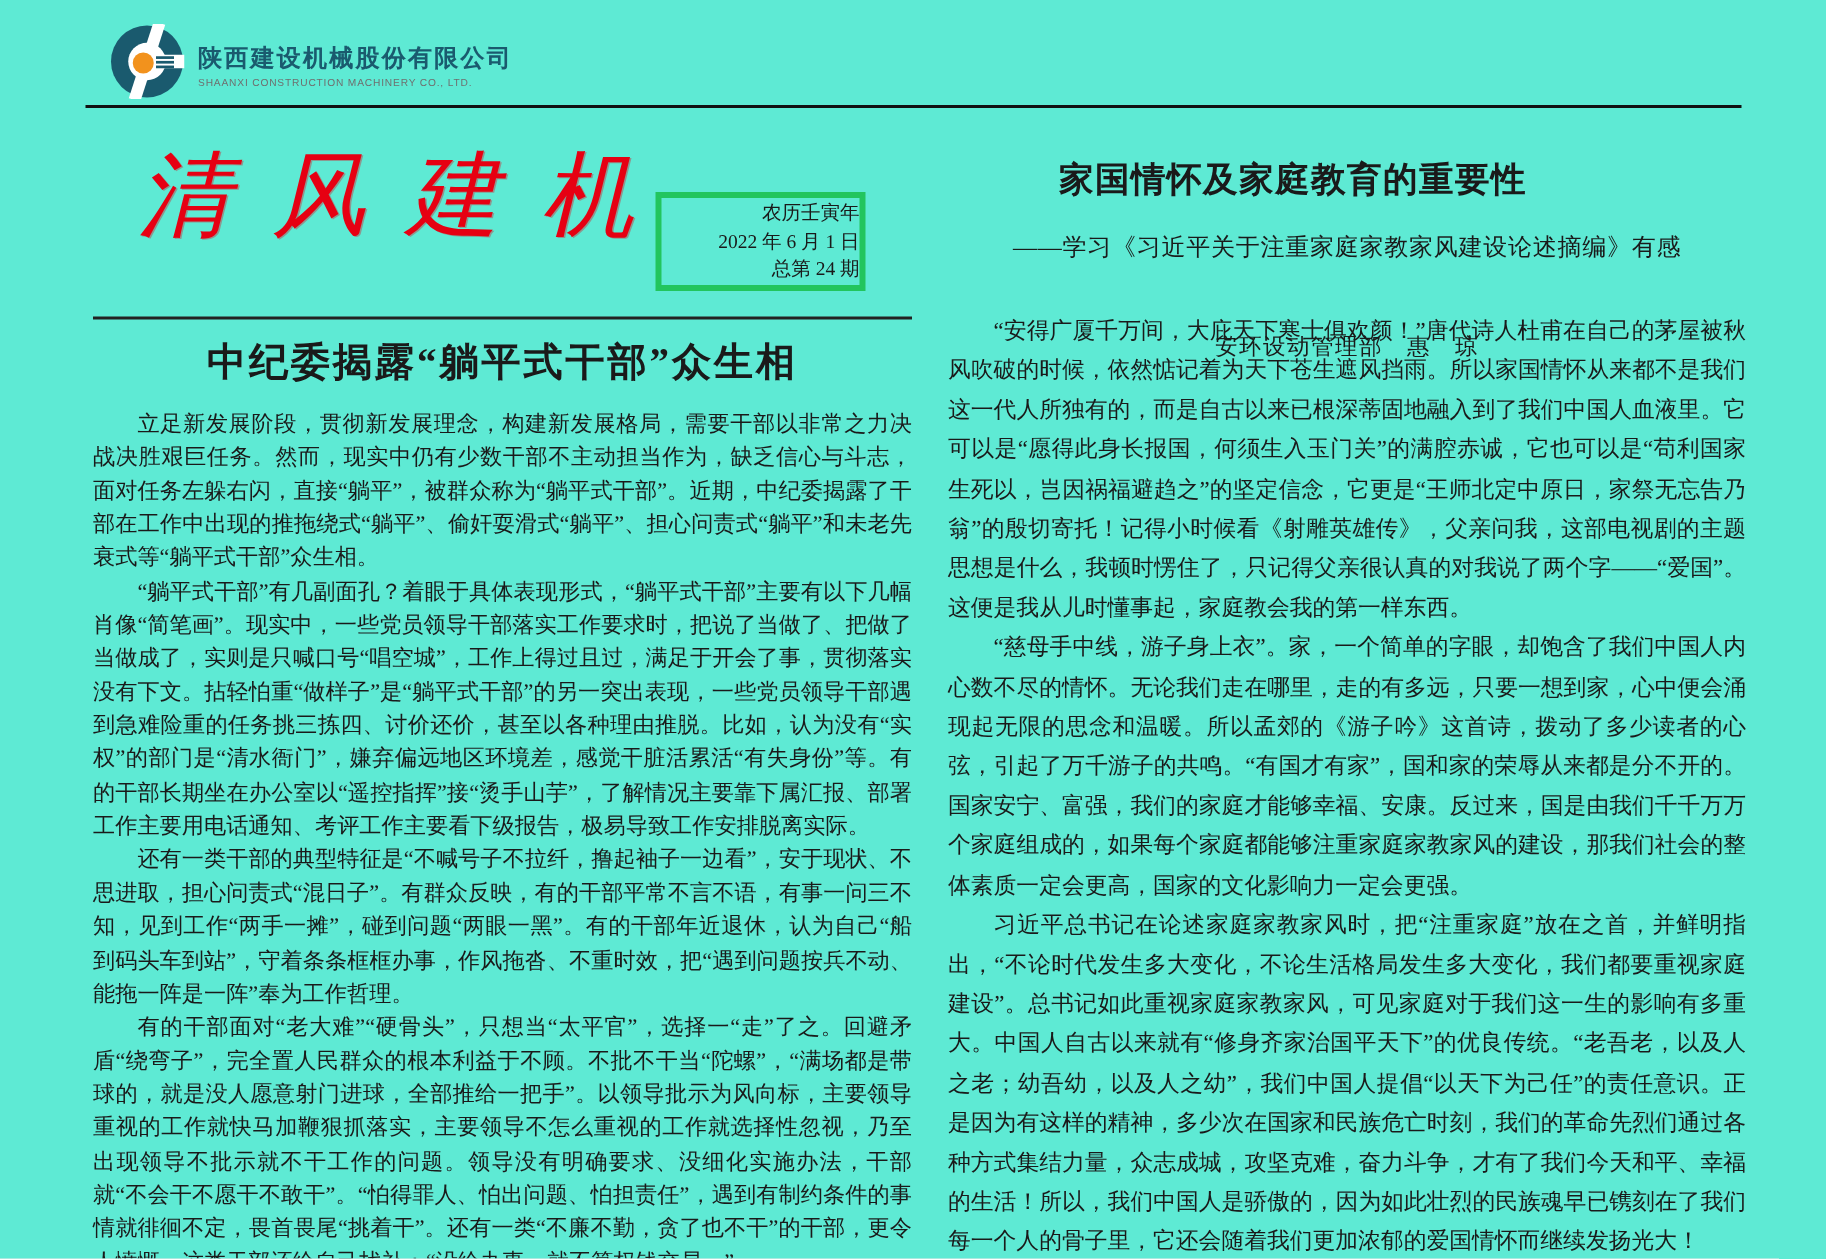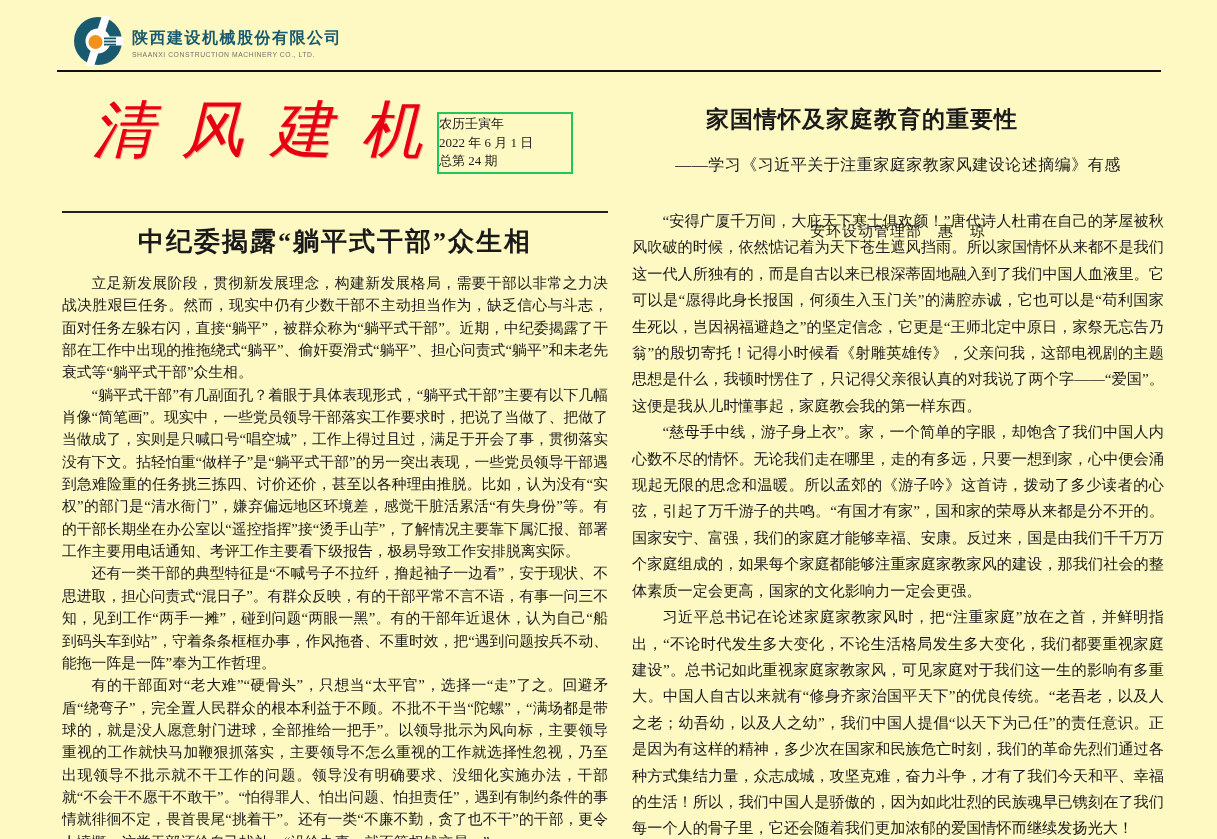--- a/index.html
+++ b/index.html
@@ -1,37 +1,37 @@
 <!DOCTYPE html>
 <html><head>
 <meta charset="utf-8">
 <style>
   html,body{margin:0;padding:0;background:#e8e8e8;}
   .page{
     position:relative;width:1217px;height:839px;margin:0 auto;
-    background:#fef9c3;overflow:hidden;
+    background:#5eead4;overflow:hidden;
     font-family:"Liberation Serif","DejaVu Serif",serif;color:#1a1a1a;
   }
   
   .logo-wrap{position:absolute;left:73px;top:16px;display:flex;align-items:center;gap:9px;}
   .logo-text .cn{font-family:"Liberation Sans","DejaVu Sans",sans-serif;font-weight:bold;
     font-size:16px;letter-spacing:1.5px;color:#1a5a6e;}
   .logo-text .en{font-family:"Liberation Sans","DejaVu Sans",sans-serif;font-size:6.8px;
     letter-spacing:0.55px;color:#6f6f6f;margin-top:2px;}
   .top-rule{position:absolute;left:57px;top:70px;width:1104px;height:2px;background:#111;}
   
   .masthead-title{
     position:absolute;left:92px;top:88px;width:350px;
     font-size:62px;font-weight:normal;font-style:italic;letter-spacing:6px;
     color:#e60012;white-space:nowrap;
     text-shadow:1px 1px 0 rgba(230,0,18,.35);
   }
   .date-box{
-    position:absolute;left:437px;top:112px;width:132px;
-    border:2px solid #22c55e;text-align:left;
+    position:absolute;left:437px;top:128px;width:132px;
+    border:4px solid #22c55e;text-align:right;
     font-size:13px;line-height:18.5px;padding:1px 0;
   }
   .left-rule{position:absolute;left:62px;top:211px;width:546px;height:2px;background:#222;}
   
   .left-title{
     position:absolute;left:62px;top:224px;width:546px;text-align:center;
     font-size:26px;font-weight:bold;letter-spacing:2px;
   }
   .left-body{
     position:absolute;left:62px;top:272px;width:546px;

